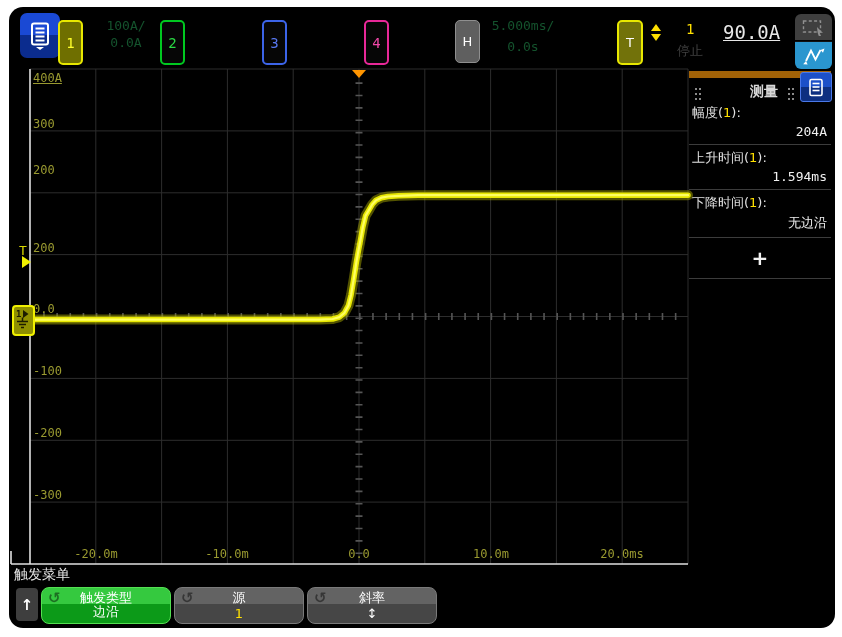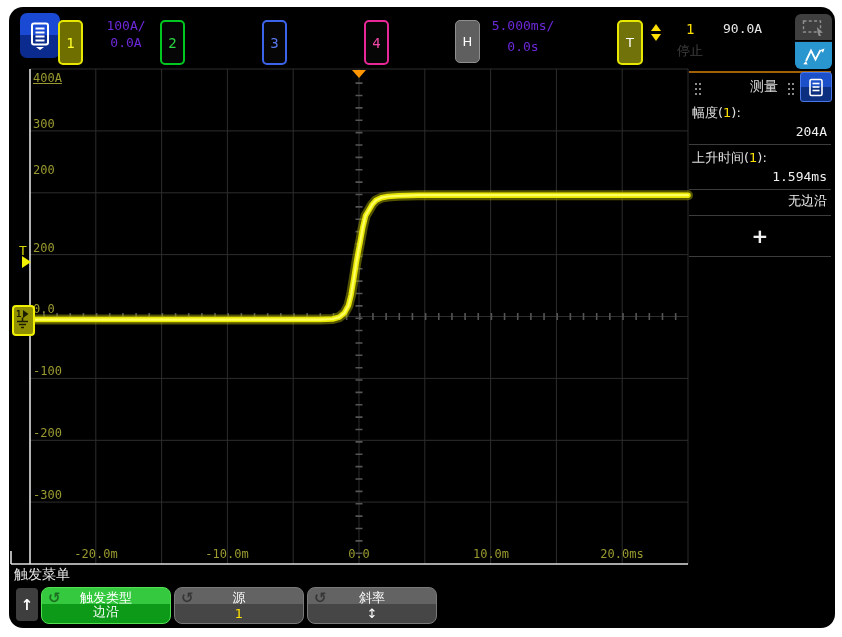--- a/index.html
+++ b/index.html
@@ -14,47 +14,47 @@
   
   #menu-btn{left:20px;top:13px;width:40px;height:45px;border-radius:7px;
             background:linear-gradient(#1a49d4 0 50%,#0b2c8e 0);display:flex;flex-direction:column;
             align-items:center;justify-content:center;gap:1px;}
   .chbadge{top:20px;width:21px;height:41px;border-radius:5px;border:2px solid;display:flex;
            align-items:center;justify-content:center;font-size:14px;}
   #ch1{left:58px;background:#6f6f00;border-color:#e8e800;color:#ffff2a;}
   #ch2{left:160px;background:#060606;border-color:#00c820;color:#2ad844;}
   #ch3{left:262px;background:#060606;border-color:#3c64e8;color:#5878f0;}
   #ch4{left:364px;background:#060606;border-color:#e82898;color:#f048a8;}
-  .readout{color:#6d28d9;font-size:13px;text-align:center;}
+  .readout{color:#14532d;font-size:13px;text-align:center;}
   #hbadge{left:455px;top:20px;width:23px;height:41px;border-radius:5px;background:#5f5f5f;
           border:1px solid #8f8f8f;color:#fff;font-size:13px;display:flex;align-items:center;justify-content:center;}
   #tbadge{left:617px;top:20px;width:22px;height:41px;border-radius:5px;background:#72720a;
           border:2px solid #e8e800;color:#fff;font-size:13px;display:flex;align-items:center;justify-content:center;}
   .updown{display:flex;flex-direction:column;gap:3px;align-items:center;}
   .tri-up{width:0;height:0;border-left:5px solid transparent;border-right:5px solid transparent;border-bottom:7px solid #ffe000;}
   .tri-down{width:0;height:0;border-left:5px solid transparent;border-right:5px solid transparent;border-top:7px solid #ffe000;}
   #trig-src{left:686px;top:21px;color:#ffe000;font-size:14px;}
   #run-state{left:667px;top:42px;width:46px;text-align:center;color:#404040;font-size:13px;}
-  #trig-level{left:723px;top:21px;color:#e8e8e8;font-size:13px;}
+  #trig-level{left:723px;top:21px;color:#e8e8e8;font-size:19px;text-decoration:underline;}
   #btn-zoomrect{left:795px;top:14px;width:37px;height:26px;background:#3f3f3f;border-radius:6px 6px 0 0;
                 display:flex;align-items:center;justify-content:center;}
   #btn-touch{left:795px;top:41px;width:37px;height:27px;background:#2a96cf;border-radius:0 0 6px 6px;
              border-top:1px solid #111;display:flex;align-items:center;justify-content:center;}
 
   
   #plot-svg{left:0;top:0;}
   .ylab{color:#9a9a30;font-size:12px;}
   .xlab{color:#9a9a30;font-size:12px;width:68px;text-align:center;top:547px;}
   #trig-t{left:19px;top:243px;color:#d8d800;font-size:13px;}
   #trig-arrow{left:22px;top:256px;width:0;height:0;border-top:6px solid transparent;
               border-bottom:6px solid transparent;border-left:9px solid #f0f000;}
   #gnd-marker{left:12px;top:305px;width:19px;height:27px;background:#8f8f00;border:2px solid #f0f000;border-radius:4px;}
 
   
-  #meas-header{left:689px;top:71px;width:142px;height:29px;border-top:2px solid #a16207;}
+  #meas-header{left:689px;top:71px;width:142px;height:29px;border-top:7px solid #a16207;font-weight:bold;}
   #meas-title{left:25px;top:5px;width:100px;text-align:center;color:#d8d8d8;font-size:14px;}
   .grip{position:absolute;top:10px;width:2px;height:2px;background:#8a8a8a;
         box-shadow:0 5px #8a8a8a,0 10px #8a8a8a,4px 0 #8a8a8a,4px 5px #8a8a8a,4px 10px #8a8a8a;}
   #grip-l{left:6px;} #grip-r{left:99px;}
   #meas-menu-btn{left:800px;top:72px;width:30px;height:28px;border-radius:3px;
                  background:linear-gradient(#1c50c8 0 50%,#0d2f80 0);border:1px solid #4a78e8;
                  display:flex;align-items:center;justify-content:center;}
   #meas-panel{left:689px;top:101px;width:142px;}
   .meas-label{padding:3px 3px 1px;font-size:13px;color:#e0e0e0;}
   .meas-src{color:#ffe000;}
@@ -214,20 +214,21 @@
 
 <div id="meas-panel" class="abs">
   <div class="meas-label"><span>幅度</span><span>(</span><span class="meas-src">1</span><span>):</span></div>
   <div class="meas-value">204A</div>
   <div class="sep"></div>
 
   <div class="meas-label"><span>上升时间</span><span>(</span><span class="meas-src">1</span><span>):</span></div>
   <div class="meas-value">1.594ms</div>
   <div class="sep"></div>
 
+  <div class="meas-label"><span>下降时间</span><span>(</span><span class="meas-src">1</span><span>):</span></div>
   <div class="meas-value">无边沿</div>
   <div class="sep"></div>
 
   <div id="meas-add">+</div>
   <div class="sep"></div>
 </div>
 
 <div id="menu-title" class="abs">触发菜单</div>
 
 <div id="back-btn" class="abs">↑</div>

